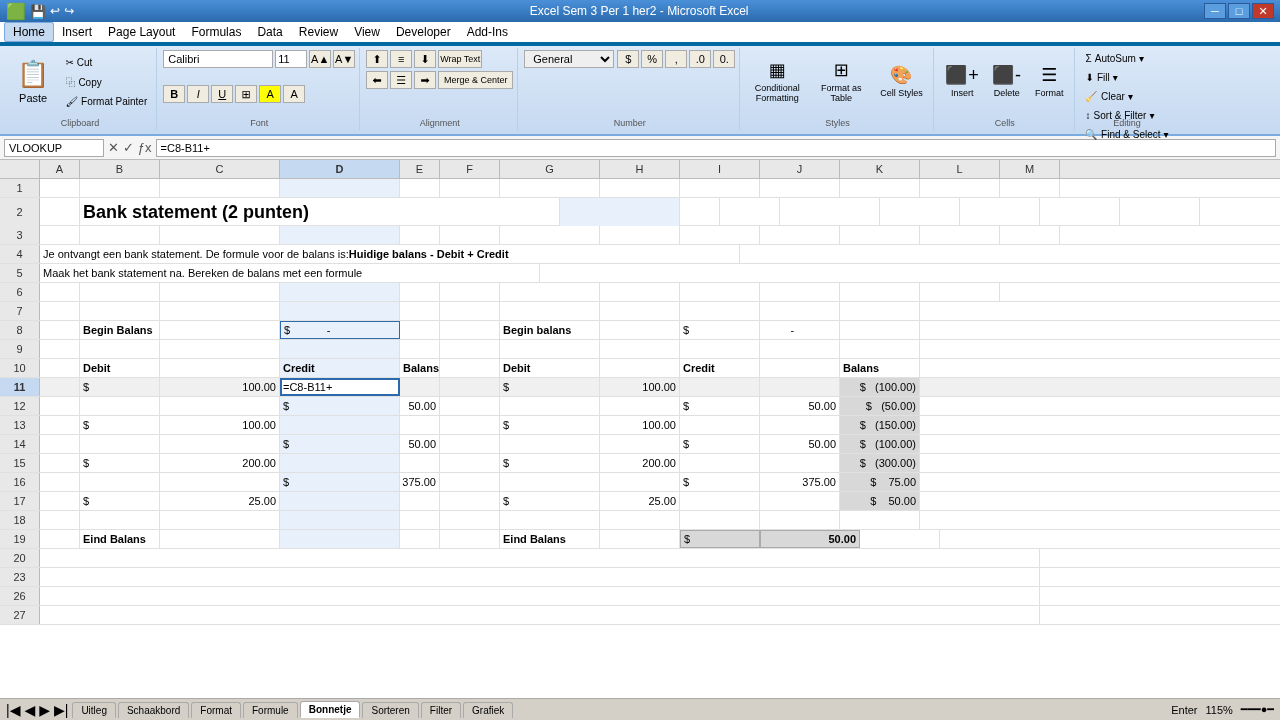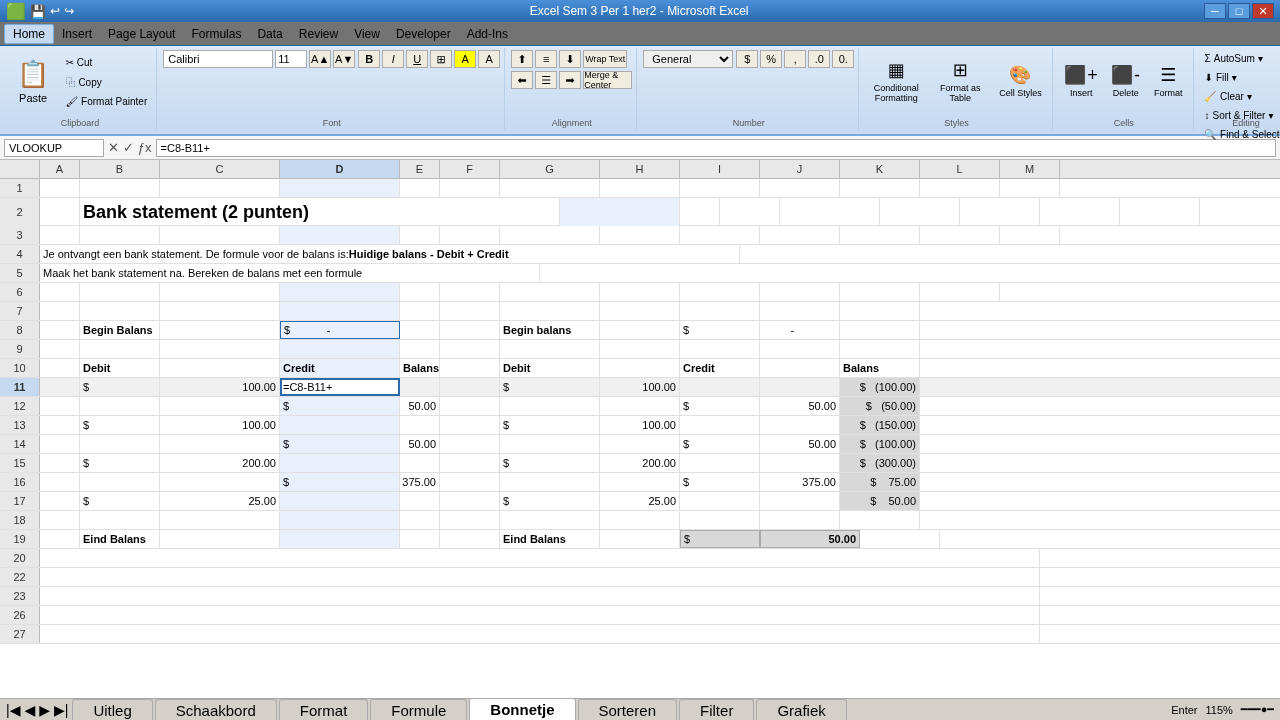--- a/index.html
+++ b/index.html
@@ -20,25 +20,25 @@
     .title-bar-center { flex: 1; text-align: center; font-size: 12px; font-weight: normal; }
     .title-bar-buttons { display: flex; gap: 2px; }
     .title-bar-btn {
       width: 22px; height: 16px; background: #5a9ee0; border: 1px solid #2a5a9a;
       color: white; font-size: 11px; cursor: pointer; display: flex; align-items: center; justify-content: center;
     }
     .title-bar-btn.close { background: #c0392b; }
 
     
     .menu-bar {
-      background: #737373;
+      background: #ffffff;
       height: 24px;
       display: flex;
       align-items: center;
-      border-bottom: 1px solid #0369a1;
+      border-bottom: 4px solid #0369a1;
       padding: 0 4px;
     }
     .menu-item {
       padding: 2px 8px;
       cursor: pointer;
       font-size: 12px;
       border-radius: 2px;
     }
     .menu-item:hover, .menu-item.active { background: #c5d9f1; }
     .menu-item.active { background: #c5d9f1; border: 1px solid #7aabde; }
@@ -241,25 +241,25 @@
       font-size: 11px;
       padding: 0 6px;
       justify-content: space-between;
     }
     .sheet-tabs {
       display: flex;
       align-items: center;
       gap: 2px;
     }
     .sheet-tab {
-      padding: 2px 20px;
+      padding: 2px 8px;
       background: #d4d0c8;
       border: 1px solid #aaa;
       border-bottom: none;
-      font-size: 15px;
+      font-size: 10px;
       cursor: pointer;
       border-radius: 3px 3px 0 0;
     }
     .sheet-tab.active {
       background: white;
       font-weight: bold;
       border-bottom: 1px solid white;
     }
     .status-right { display: flex; align-items: center; gap: 8px; }
 
@@ -336,21 +336,21 @@
         <div class="ribbon-btn-sm">
           <span>🖌</span>
           <span>Format Painter</span>
         </div>
       </div>
     </div>
     <div class="ribbon-group-label">Clipboard</div>
   </div>
 
   <div class="ribbon-group">
-    <div class="ribbon-content" style="flex-direction:row;gap:3px;">
+    <div class="ribbon-content" style="flex-direction:column;gap:17px;">
       <div style="display:flex;gap:2px;align-items:center;">
         <input class="font-name-box" value="Calibri" style="">
         <input class="font-size-box" value="11" style="">
         <div class="sm-btn">A▲</div>
         <div class="sm-btn">A▼</div>
       </div>
       <div style="display:flex;gap:2px;align-items:center;">
         <div class="sm-btn" style="font-weight:bold;">B</div>
         <div class="sm-btn" style="font-style:italic;">I</div>
         <div class="sm-btn" style="text-decoration:underline;">U</div>
@@ -367,21 +367,21 @@
       <div style="display:flex;gap:2px;">
         <div class="sm-btn">⬆</div>
         <div class="sm-btn">≡</div>
         <div class="sm-btn">⬇</div>
         <div class="sm-btn" style="width:44px;font-size:9px;">Wrap Text</div>
       </div>
       <div style="display:flex;gap:2px;">
         <div class="sm-btn">⬅</div>
         <div class="sm-btn">☰</div>
         <div class="sm-btn">➡</div>
-        <div class="sm-btn" style="width:49px;font-size:9px;">Merge &amp; Center</div>
+        <div class="sm-btn" style="width:75px;font-size:9px;">Merge &amp; Center</div>
       </div>
     </div>
     <div class="ribbon-group-label">Alignment</div>
   </div>
 
   <div class="ribbon-group">
     <div class="ribbon-content" style="flex-direction:row;gap:3px;">
       <select class="number-format-box">
         <option>General</option>
         <option>Number</option>
@@ -765,24 +765,20 @@
       <div class="cell w-i shaded" style="border:1px solid #aaa;">$</div>
       <div class="cell w-j shaded bold right" style="border:1px solid #aaa;width:100px;min-width:100px;">50.00</div>
       <div class="cell w-k"></div>
     </div>
 
     <div class="grid-row">
         <div class="row-num">20</div>
         <div class="cell" style="width:1000px;"></div>
       </div>
     <div class="grid-row">
-        <div class="row-num">22</div>
-        <div class="cell" style="width:1000px;"></div>
-      </div>
-    <div class="grid-row">
         <div class="row-num">23</div>
         <div class="cell" style="width:1000px;"></div>
       </div>
     <div class="grid-row">
         <div class="row-num">26</div>
         <div class="cell" style="width:1000px;"></div>
       </div>
     <div class="grid-row">
         <div class="row-num">27</div>
         <div class="cell" style="width:1000px;"></div>

